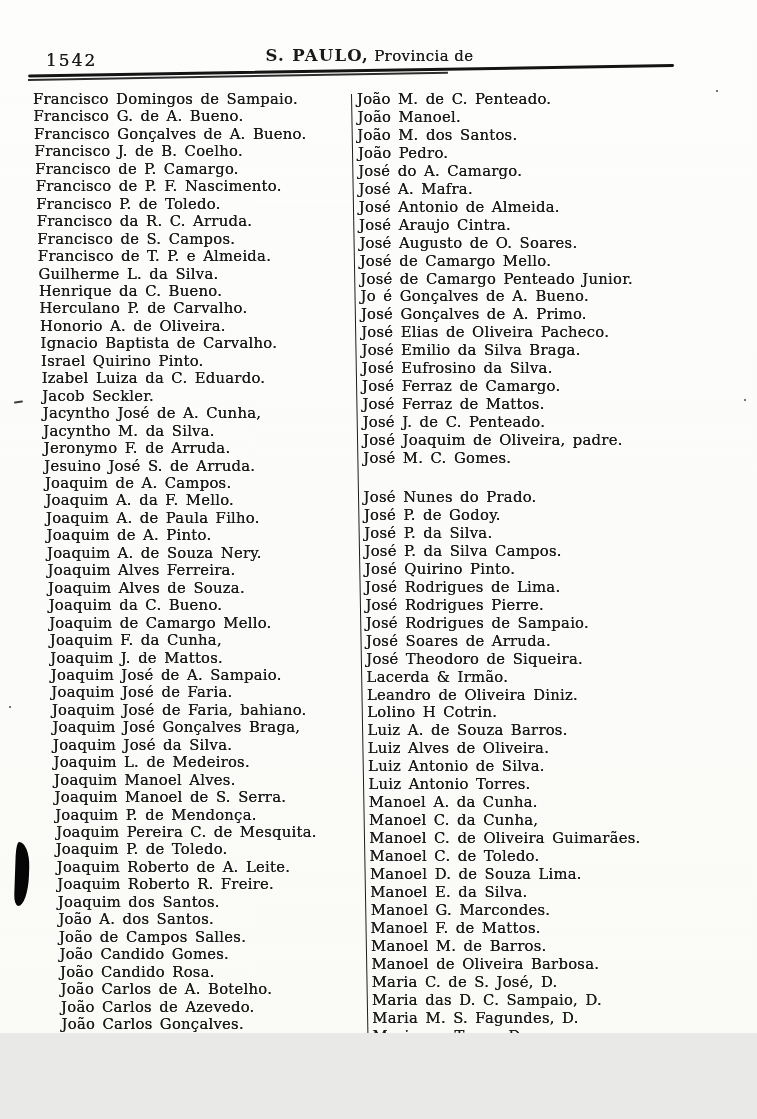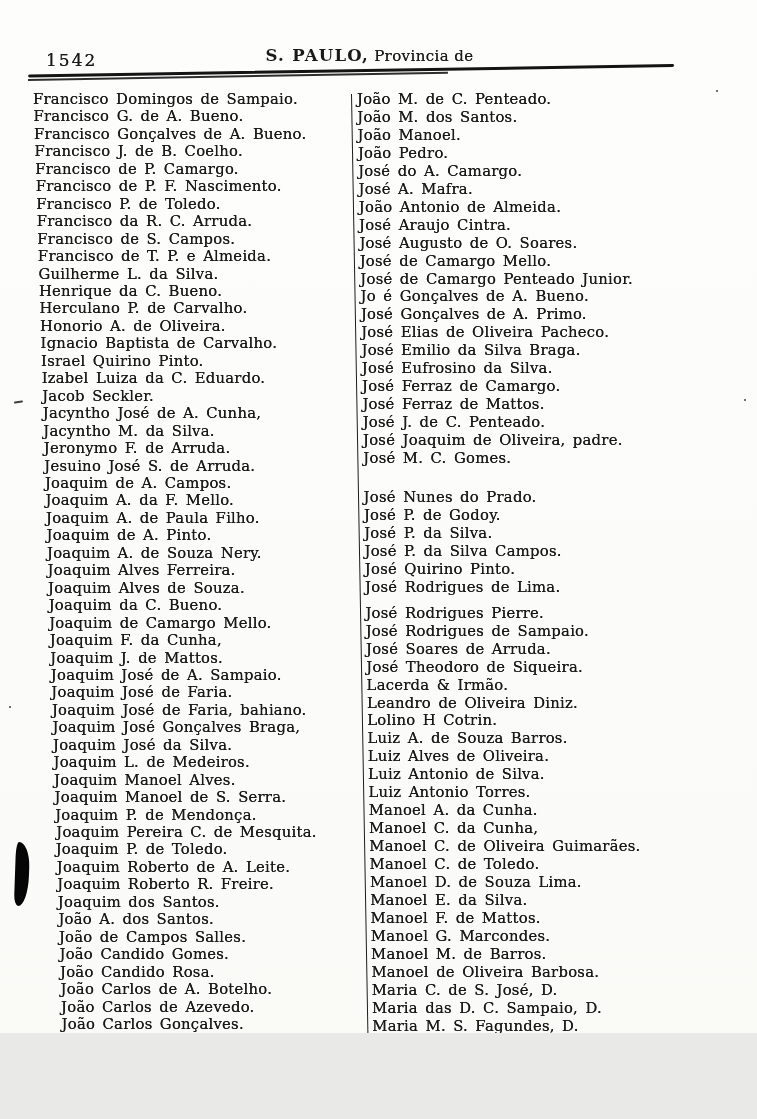--- a/index.html
+++ b/index.html
@@ -134,65 +134,65 @@
       <div class="line" style="padding-left: 59.46px;">João Candido Gomes.</div>
       <div class="line" style="padding-left: 60px;">João Candido Rosa.</div>
       <div class="line" style="padding-left: 60.54px;">João Carlos de A. Botelho.</div>
       <div class="line" style="padding-left: 61.08px;">João Carlos de Azevedo.</div>
       <div class="line" style="padding-left: 61.62px;">João Carlos Gonçalves.</div>
       <div class="line" style="padding-left: 62.16px;">João G. Marcondes.</div>
     </div>
 
   <div class="col col-right">
       <div class="line" style="padding-left: 7px;">João M. de C. Penteado.</div>
+      <div class="line" style="padding-left: 7.6px;">João Manoel.</div>
       <div class="line" style="padding-left: 7.3px;">João M. dos Santos.</div>
-      <div class="line" style="padding-left: 7.6px;">João Manoel.</div>
       <div class="line" style="padding-left: 7.9px;">João Pedro.</div>
       <div class="line" style="padding-left: 8.2px;">José do A. Camargo.</div>
       <div class="line" style="padding-left: 8.5px;">José A. Mafra.</div>
-      <div class="line" style="padding-left: 8.8px;">João Antonio de Almeida.</div>
+      <div class="line" style="padding-left: 8.8px;">José Antonio de Almeida.</div>
       <div class="line" style="padding-left: 9.1px;">José Araujo Cintra.</div>
       <div class="line" style="padding-left: 9.4px;">José Augusto de O. Soares.</div>
       <div class="line" style="padding-left: 9.7px;">José de Camargo Mello.</div>
       <div class="line" style="padding-left: 10.3px;">José de Camargo Penteado Junior.</div>
       <div class="line" style="padding-left: 10.6px;">Jo é Gonçalves de A. Bueno.</div>
       <div class="line" style="padding-left: 10.9px;">José Gonçalves de A. Primo.</div>
       <div class="line" style="padding-left: 11.2px;">José Elias de Oliveira Pacheco.</div>
       <div class="line" style="padding-left: 11.5px;">José Emilio da Silva Braga.</div>
       <div class="line" style="padding-left: 11.8px;">José Eufrosino da Silva.</div>
       <div class="line" style="padding-left: 12.1px;">José Ferraz de Camargo.</div>
       <div class="line" style="padding-left: 12.4px;">José Ferraz de Mattos.</div>
       <div class="line" style="padding-left: 12.7px;">José J. de C. Penteado.</div>
       <div class="line" style="padding-left: 13px;">José Joaquim de Oliveira, padre.</div>
       <div class="line" style="padding-left: 13.3px;">José M. C. Gomes.</div>
       <div class="line" style="padding-left: 13.6px; margin-top: 21px;">José Nunes do Prado.</div>
       <div class="line" style="padding-left: 13.9px;">José P. de Godoy.</div>
       <div class="line" style="padding-left: 14.2px;">José P. da Silva.</div>
       <div class="line" style="padding-left: 14.5px;">José P. da Silva Campos.</div>
       <div class="line" style="padding-left: 14.8px;">José Quirino Pinto.</div>
       <div class="line" style="padding-left: 15.1px;">José Rodrigues de Lima.</div>
-      <div class="line" style="padding-left: 15.4px; margin-top: 8px;">José Rodrigues Pierre.</div>
+      <div class="line" style="padding-left: 15.4px;">José Rodrigues Pierre.</div>
       <div class="line" style="padding-left: 15.7px;">José Rodrigues de Sampaio.</div>
       <div class="line" style="padding-left: 16px;">José Soares de Arruda.</div>
       <div class="line" style="padding-left: 16.3px;">José Theodoro de Siqueira.</div>
       <div class="line" style="padding-left: 16.6px;">Lacerda &amp; Irmão.</div>
       <div class="line" style="padding-left: 16.9px;">Leandro de Oliveira Diniz.</div>
       <div class="line" style="padding-left: 17.2px;">Lolino H Cotrin.</div>
       <div class="line" style="padding-left: 17.5px;">Luiz A. de Souza Barros.</div>
       <div class="line" style="padding-left: 17.8px;">Luiz Alves de Oliveira.</div>
       <div class="line" style="padding-left: 18.1px;">Luiz Antonio de Silva.</div>
       <div class="line" style="padding-left: 18.4px;">Luiz Antonio Torres.</div>
       <div class="line" style="padding-left: 18.7px;">Manoel A. da Cunha.</div>
       <div class="line" style="padding-left: 19px;">Manoel C. da Cunha,</div>
       <div class="line" style="padding-left: 19.3px;">Manoel C. de Oliveira Guimarães.</div>
       <div class="line" style="padding-left: 19.6px;">Manoel C. de Toledo.</div>
       <div class="line" style="padding-left: 19.9px;">Manoel D. de Souza Lima.</div>
       <div class="line" style="padding-left: 20.2px;">Manoel E. da Silva.</div>
+      <div class="line" style="padding-left: 20.8px;">Manoel G. Marcondes.</div>
       <div class="line" style="padding-left: 20.5px;">Manoel F. de Mattos.</div>
-      <div class="line" style="padding-left: 20.8px;">Manoel G. Marcondes.</div>
       <div class="line" style="padding-left: 21.1px;">Manoel M. de Barros.</div>
       <div class="line" style="padding-left: 21.4px;">Manoel de Oliveira Barbosa.</div>
       <div class="line" style="padding-left: 21.7px;">Maria C. de S. José, D.</div>
       <div class="line" style="padding-left: 22px;">Maria das D. C. Sampaio, D.</div>
       <div class="line" style="padding-left: 22.3px;">Maria M. S. Fagundes, D.</div>
       <div class="line" style="padding-left: 22.6px;">Marianna Terra, D.</div>
       <div class="line" style="padding-left: 22.9px;">Novaes Ferraz.</div>
       <div class="line" style="padding-left: 23.2px;">Orosimbo A. do Amaral.</div>
     </div>
 

